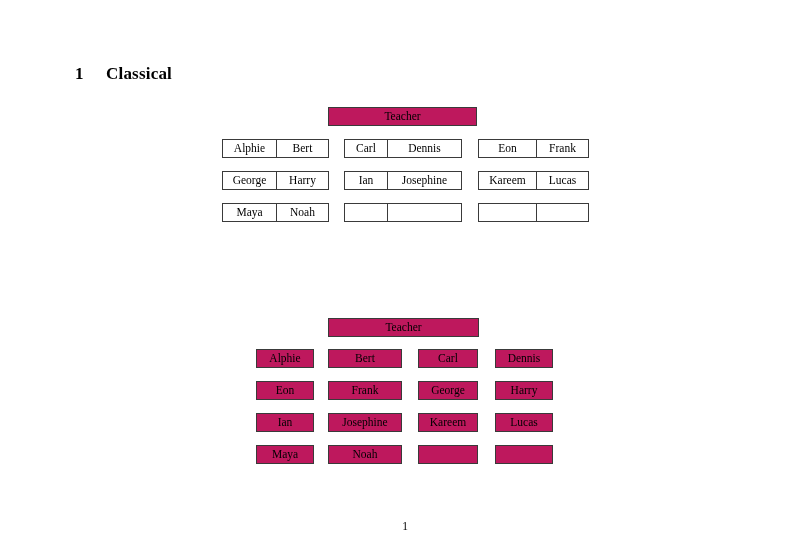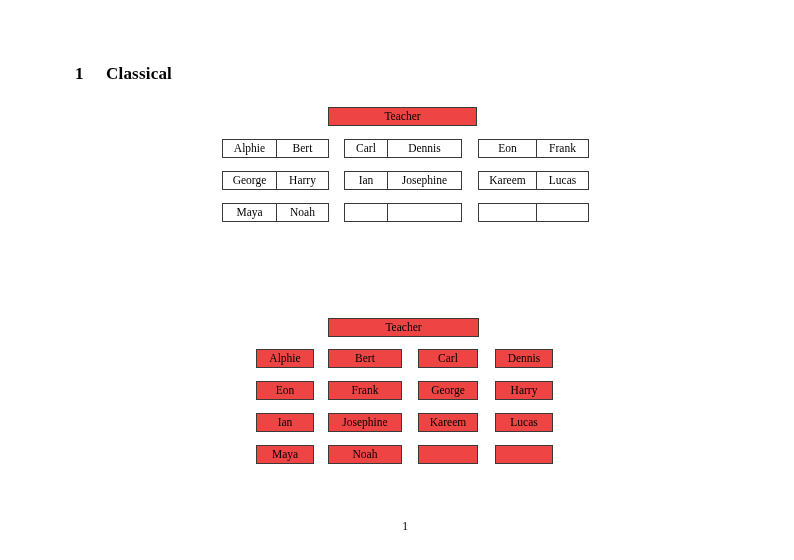--- a/index.html
+++ b/index.html
@@ -42,21 +42,21 @@
   }
 
   #heading-classical   { left: 67px; top: 64px; }
   #heading-distributed { left: 67px; top: 275px; }
 
   
   .box {
     position: absolute;
     box-sizing: border-box;
     border: 1px solid #3a3a3a;
-    background: #ef4444;
+    background: #be185d;
     height: 19px;
     line-height: 17px;
     text-align: center;
     font-size: 11.5px;
     white-space: nowrap;
     overflow: hidden;
   }
 
   
   .teacher-box {

